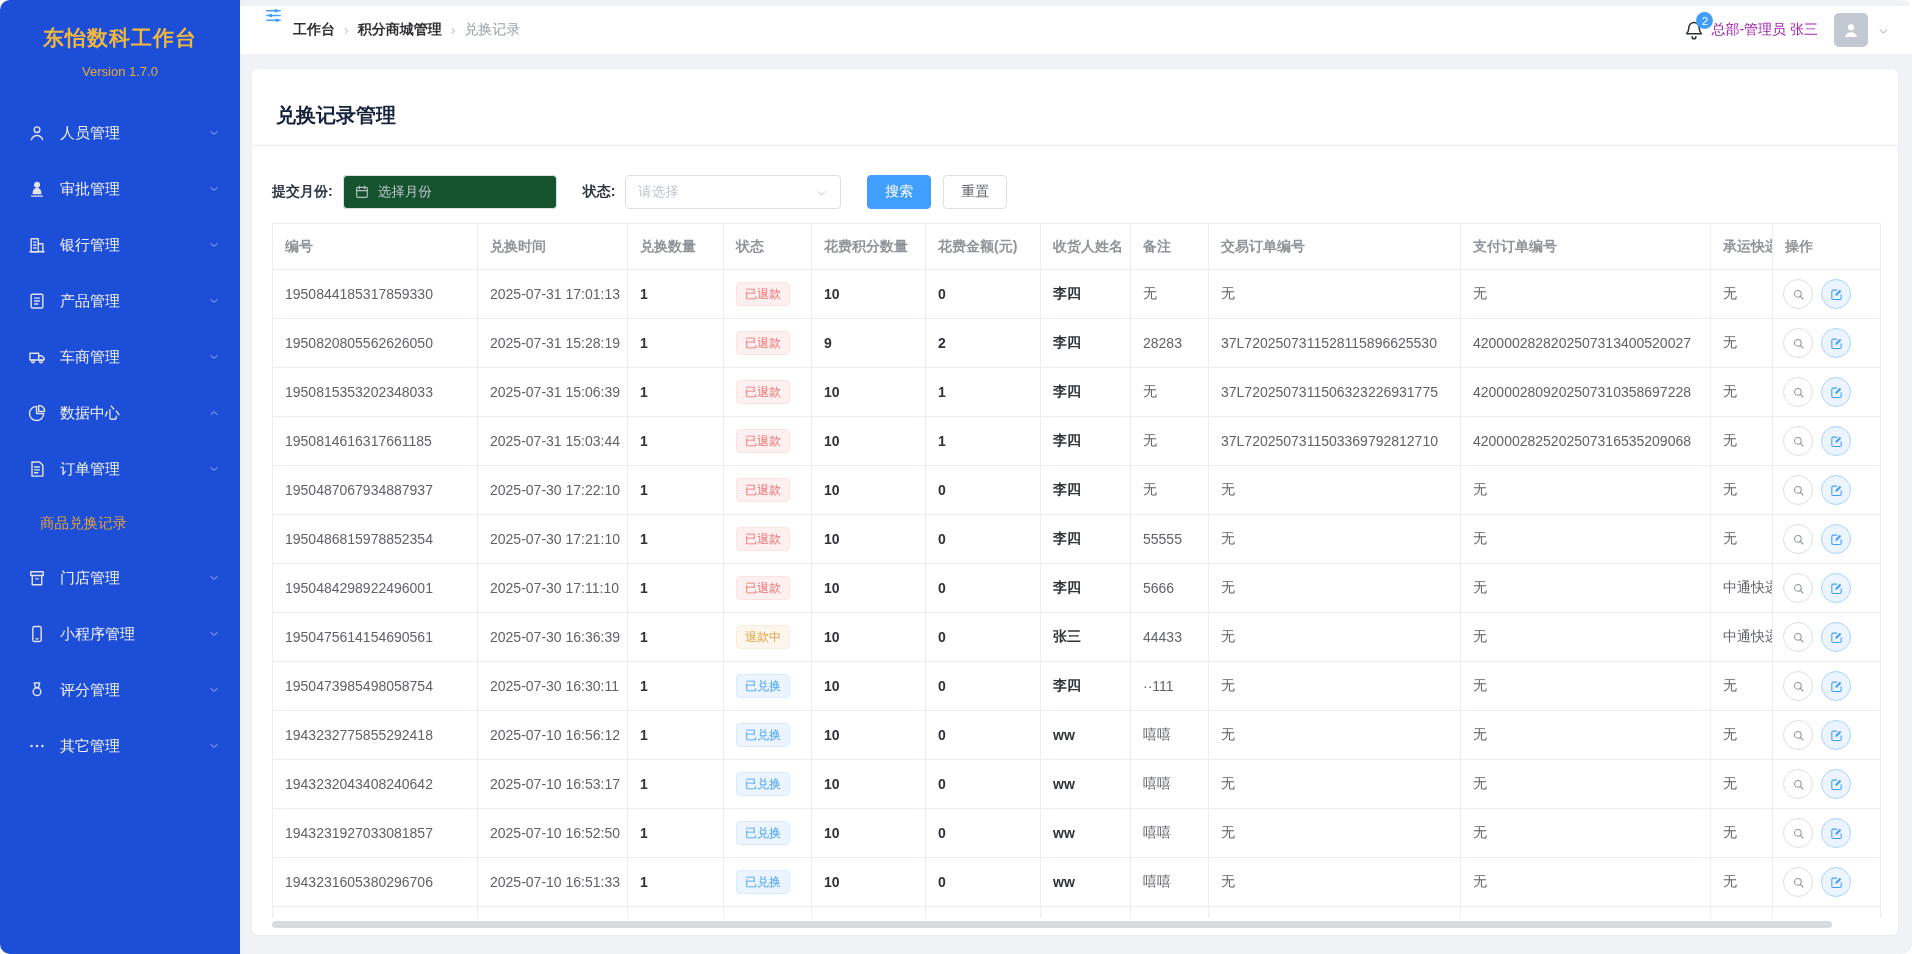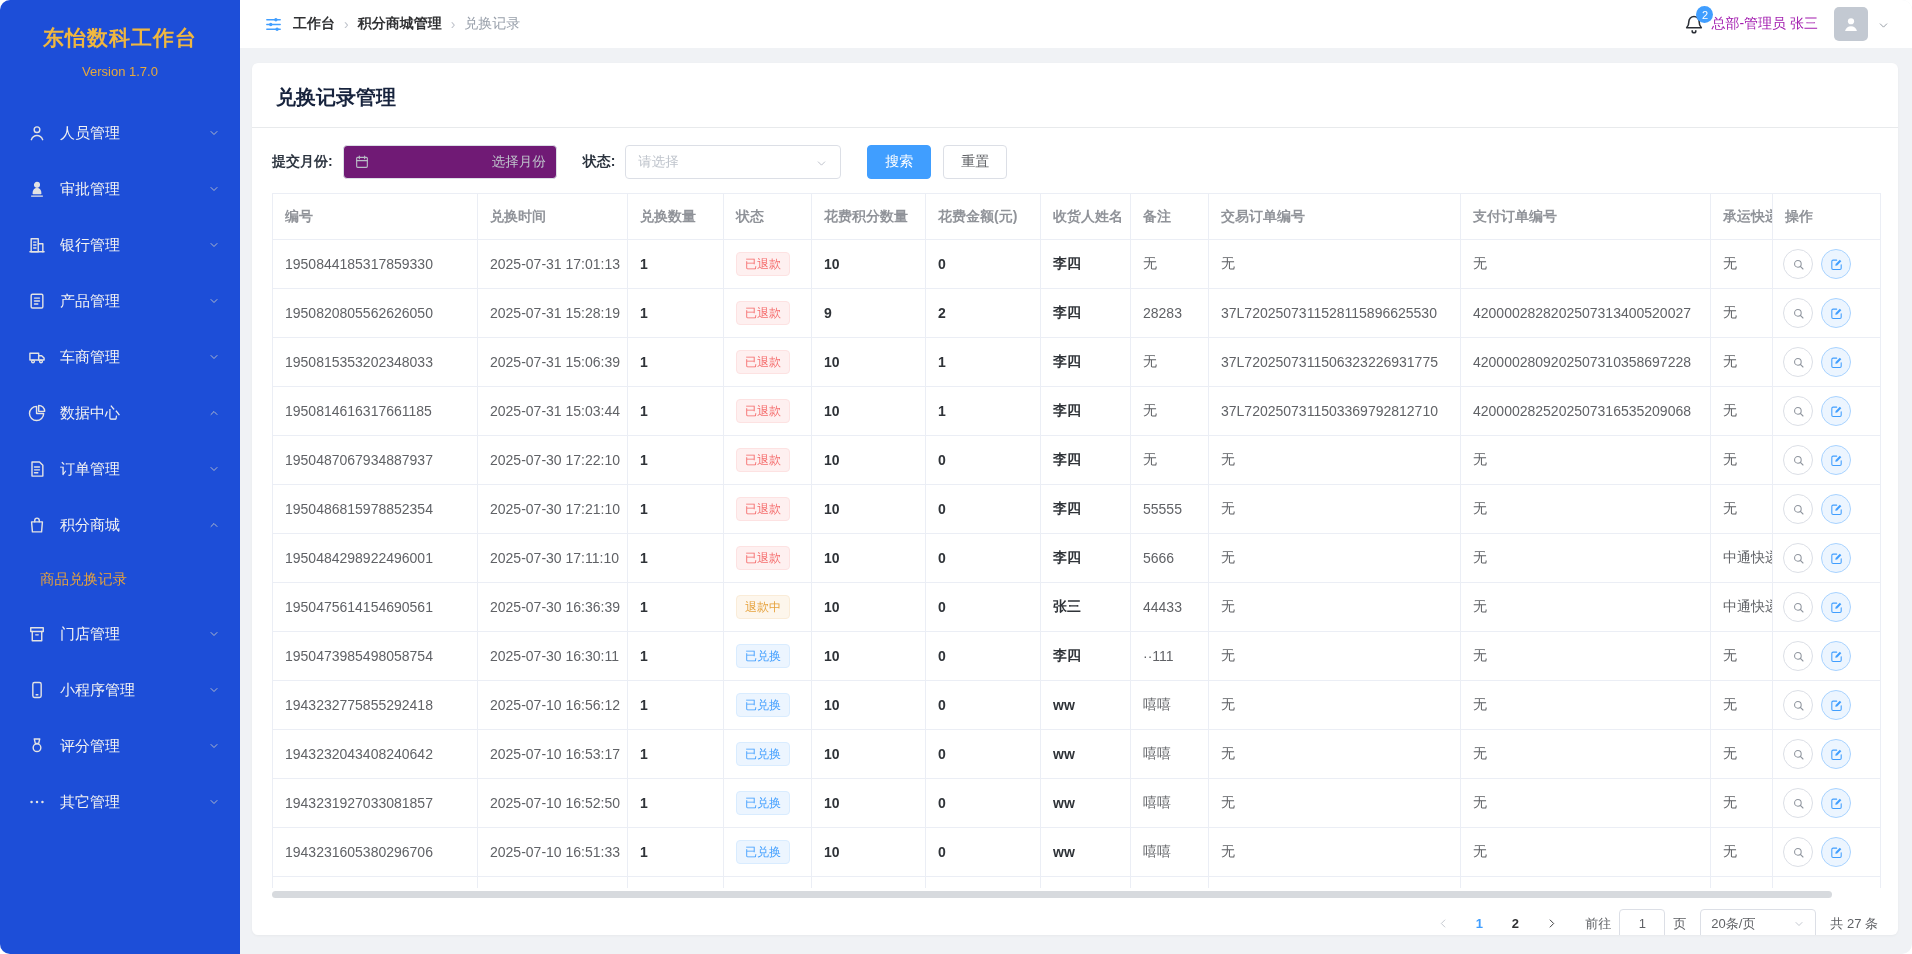--- a/index.html
+++ b/index.html
@@ -15,46 +15,46 @@
   .nav { margin-top:26px; flex:1; }
   .nav-item { height:56px; display:flex; align-items:center; padding:0 20px 0 27px; cursor:pointer; font-size:15px; color:#f2f2f2; }
   .nav-item .mi { width:20px; height:20px; margin-right:13px; color:#e3e3e3; flex:0 0 20px; }
   .nav-item .mi svg, .chev svg { width:100%; height:100%; display:block; }
   .nav-item .chev { width:12px; height:12px; margin-left:auto; color:#c9c9c9; }
   .nav-sub { height:53px; display:flex; align-items:center; padding-left:40px; font-size:14.5px; color:#e8e8e8; cursor:pointer; }
   .nav-sub.active { color:#e6a23c; }
 
   
   .main { flex:1; display:flex; flex-direction:column; min-width:0; }
-  .topbar { height:48px; background:#fff; display:flex; align-items:center; padding:0 22px 0 24px; flex:0 0 48px; }
+  .topbar { height:48px; background:#fff; display:flex; padding:0 22px 0 24px; flex:0 0 48px;margin-top:6px; }
   .crumb-icon { width:19px; height:19px; color:#409eff; margin-right:10px; }
   .crumb-icon svg { width:100%; height:100%; display:block; }
   .crumb { display:flex; align-items:center; gap:9px; font-size:14px; }
   .crumb .ci { color:#303133; font-weight:700; cursor:pointer; }
   .crumb .sep { color:#c0c4cc; font-weight:400; }
   .crumb .ci.last { color:#99a0ab; font-weight:400; cursor:default; }
   .top-right { margin-left:auto; display:flex; align-items:center; }
   .bell-wrap { position:relative; width:22px; height:22px; color:#2b2f36; cursor:pointer; }
   .bell-wrap svg { width:100%; height:100%; }
   .bell-badge { position:absolute; top:-7px; right:-8px; min-width:17px; height:17px; border-radius:9px; background:#409eff; color:#fff; font-size:11px; display:flex; align-items:center; justify-content:center; padding:0 4px; }
   .user-name { font-size:14px; color:#a21caf; margin-left:6px; }
   .avatar { width:34px; height:34px; border-radius:5px; background:#c3c9d2; margin-left:16px; display:flex; align-items:center; justify-content:center; cursor:pointer; }
   .avatar svg { width:22px; height:22px; }
   .top-chev { width:13px; height:13px; color:#8f959e; margin-left:9px; cursor:pointer; }
   .top-chev svg { width:100%; height:100%; }
 
   .content { flex:1; padding:15px 14px 19px 12px; min-height:0; }
   .card { background:#fff; border-radius:6px; height:100%; padding:0 20px; display:flex; flex-direction:column; overflow:hidden; box-shadow:0 1px 3px rgba(0,0,0,.04); }
-  .card-head { margin:0 -20px; padding:21px 24px 16px; border-bottom:1px solid #e8eaec; }
+  .card-head { margin:12px -20px; padding:21px 24px 16px; border-bottom:1px solid #e8eaec; }
   .card-title { font-size:20px; font-weight:700; color:#17233d; }
 
   
   .filters { display:flex; align-items:center; padding:17px 0 14px; flex:0 0 auto; }
   .f-label { font-size:14px; color:#2d3540; font-weight:700; margin-right:10px; }
-  .f-input { width:214px; height:34px; border:1px solid #dcdfe6; border-radius:4px; display:flex; align-items:center; padding:16px 10px; background:#701a75; cursor:text;justify-content:space-between; }
+  .f-input { width:214px; height:34px; border:1px solid #dcdfe6; border-radius:4px; display:flex; align-items:center; padding:16px 10px; background:#14532d; cursor:text; }
   .f-input .cal { width:16px; height:16px; color:#b8bdc6; margin-right:8px; }
   .f-input .cal svg { width:100%; height:100%; }
   .placeholder { font-size:13.5px; color:#bfc4cc; }
   .f-select { width:216px; height:34px; border:1px solid #dcdfe6; border-radius:4px; display:flex; align-items:center; padding:0 12px; margin-right:26px; cursor:pointer; background:#fff; }
   .f-select .dchev { margin-left:auto; width:13px; height:13px; color:#b8bdc6; }
   .f-select .dchev svg { width:100%; height:100%; }
   .gap24 { width:26px; }
   .btn { height:34px; border-radius:4px; font-size:14px; padding:0 17px; cursor:pointer; border:1px solid transparent; font-family:inherit; }
   .btn-primary { background:#409eff; color:#fff; border-color:#409eff; }
   .btn-plain { background:#fff; color:#606266; border-color:#dcdfe6; margin-left:12px; }
@@ -197,34 +197,20 @@
           <span class="mi">
             <svg viewBox="0 0 24 24" fill="none" stroke="currentColor" stroke-width="1.7" stroke-linecap="round" stroke-linejoin="round">
               <path d="M6 3.5h9l4 4v13H6z"></path>
               <path d="M9 9.5h6M9 13h6M9 16.5h4"></path>
             </svg>
           </span>
           <span>订单管理</span>
           <span class="chev">
             <svg viewBox="0 0 24 24" fill="none" stroke="currentColor" stroke-width="1.7" stroke-linecap="round" stroke-linejoin="round">
               <path d="M6 9l6 6 6-6"></path>
-            </svg>
-          </span>
-        </div>
-        <div class="nav-item">
-          <span class="mi">
-            <svg viewBox="0 0 24 24" fill="none" stroke="currentColor" stroke-width="1.7" stroke-linecap="round" stroke-linejoin="round">
-              <path d="M5.5 8.2h13l-1 12h-11z"></path>
-              <path d="M9.3 8V6.4a2.7 2.7 0 0 1 5.4 0V8"></path>
-            </svg>
-          </span>
-          <span>积分商城</span>
-          <span class="chev">
-            <svg viewBox="0 0 24 24" fill="none" stroke="currentColor" stroke-width="1.7" stroke-linecap="round" stroke-linejoin="round">
-              <path d="M6 15l6-6 6 6"></path>
             </svg>
           </span>
         </div>
         <div class="nav-sub active">
           <span>商品兑换记录</span>
         </div>
         <div class="nav-item">
           <span class="mi">
             <svg viewBox="0 0 24 24" fill="none" stroke="currentColor" stroke-width="1.7" stroke-linecap="round" stroke-linejoin="round">
               <path d="M4.5 4.5h15v4.5h-15z"></path>

